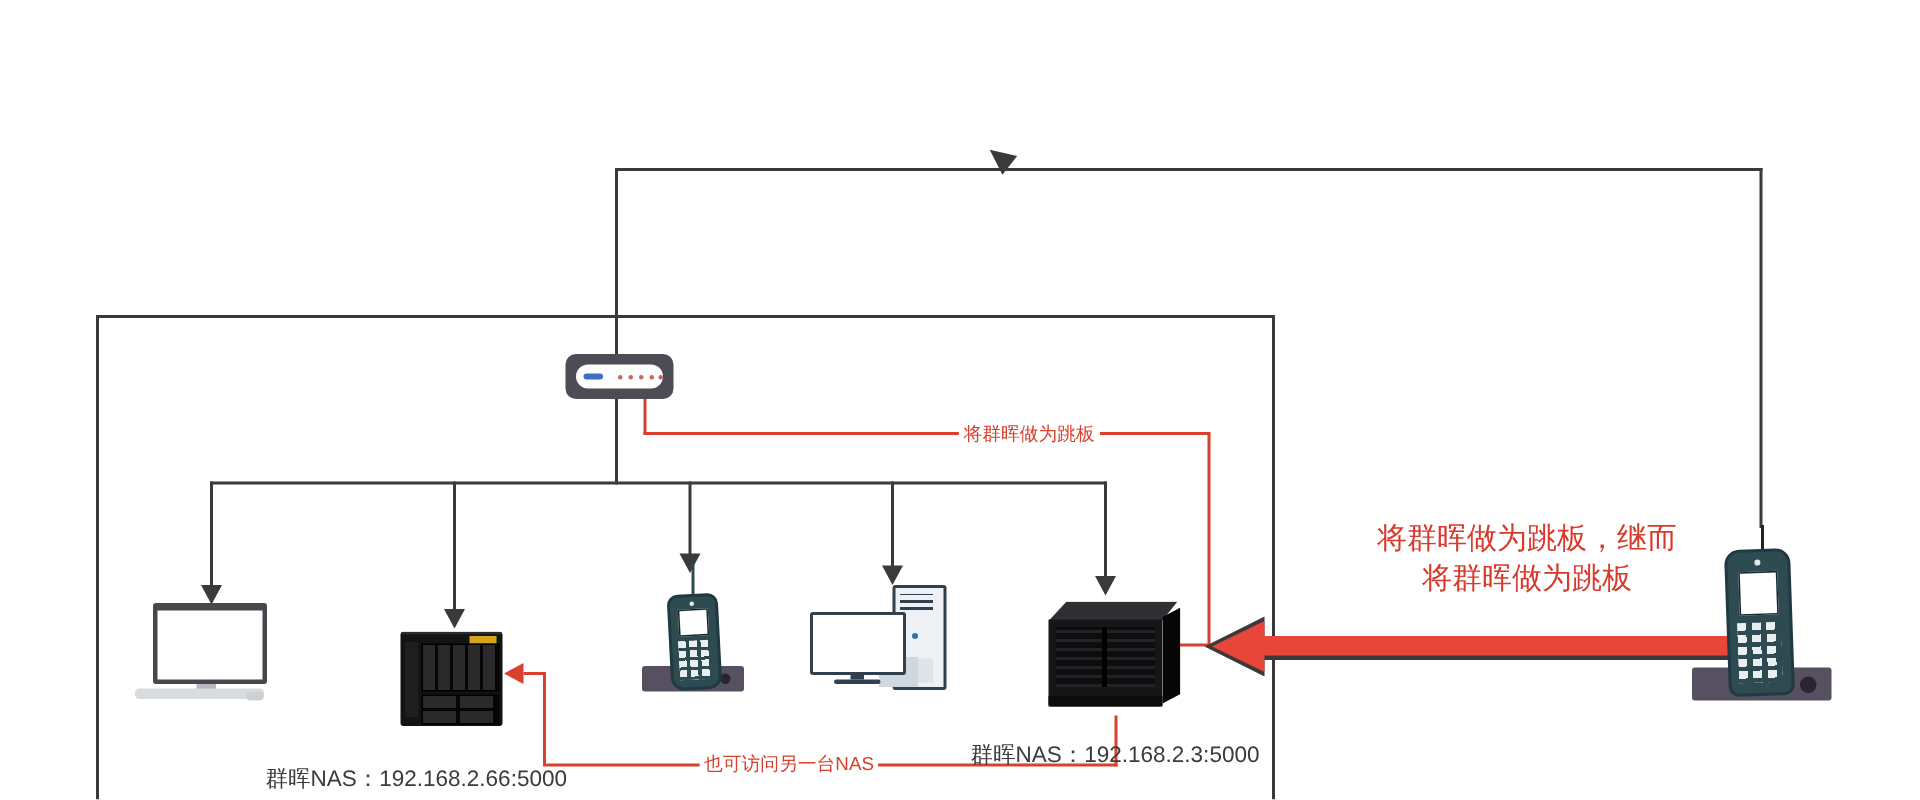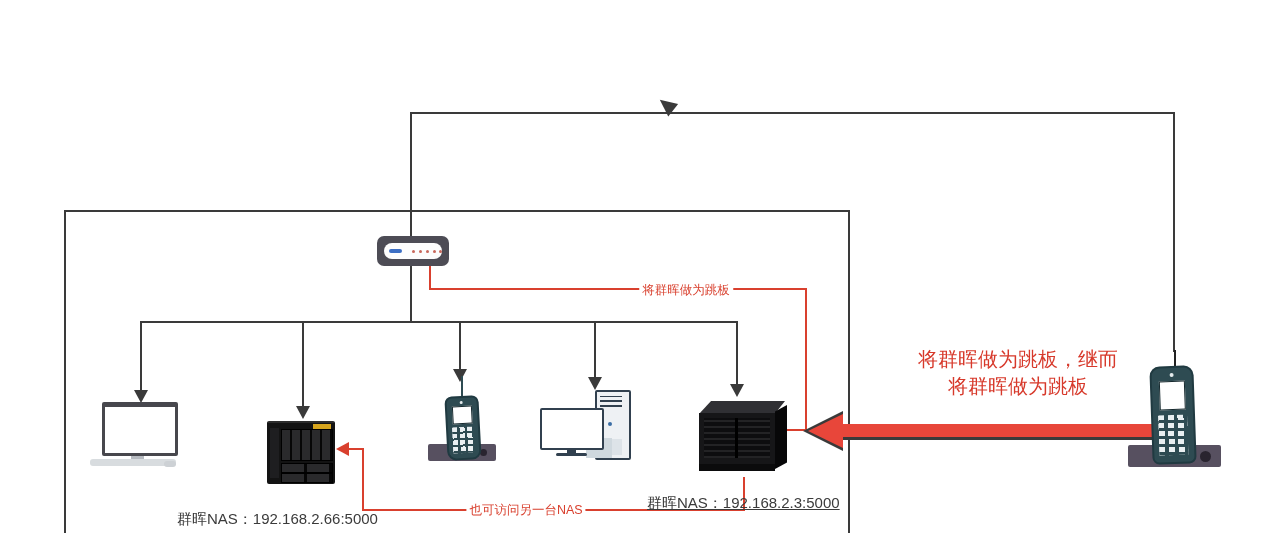--- a/index.html
+++ b/index.html
@@ -212,21 +212,21 @@
   </div>
 
   <div id="syn" class="abs">
     <div class="top"></div>
       <div class="side"></div>
     <div class="front">
         <div class="bays"></div>
         <div class="basebar"></div>
       </div>
   </div>
-  <div class="dev-label" style="left:647px;top:494px;text-decoration:underline;">群晖NAS：192.168.2.3:5000</div>
+  <div class="dev-label" style="left:647px;top:494px;">群晖NAS：192.168.2.3:5000</div>
 
   <div id="thick-arrow">
     <div class="head-shadow"></div>
     <div class="band"></div>
     <div class="head"></div>
   </div>
 
   <div id="remote-note">
     <div>将群晖做为跳板，继而</div>
     <div>将群晖做为跳板</div>

